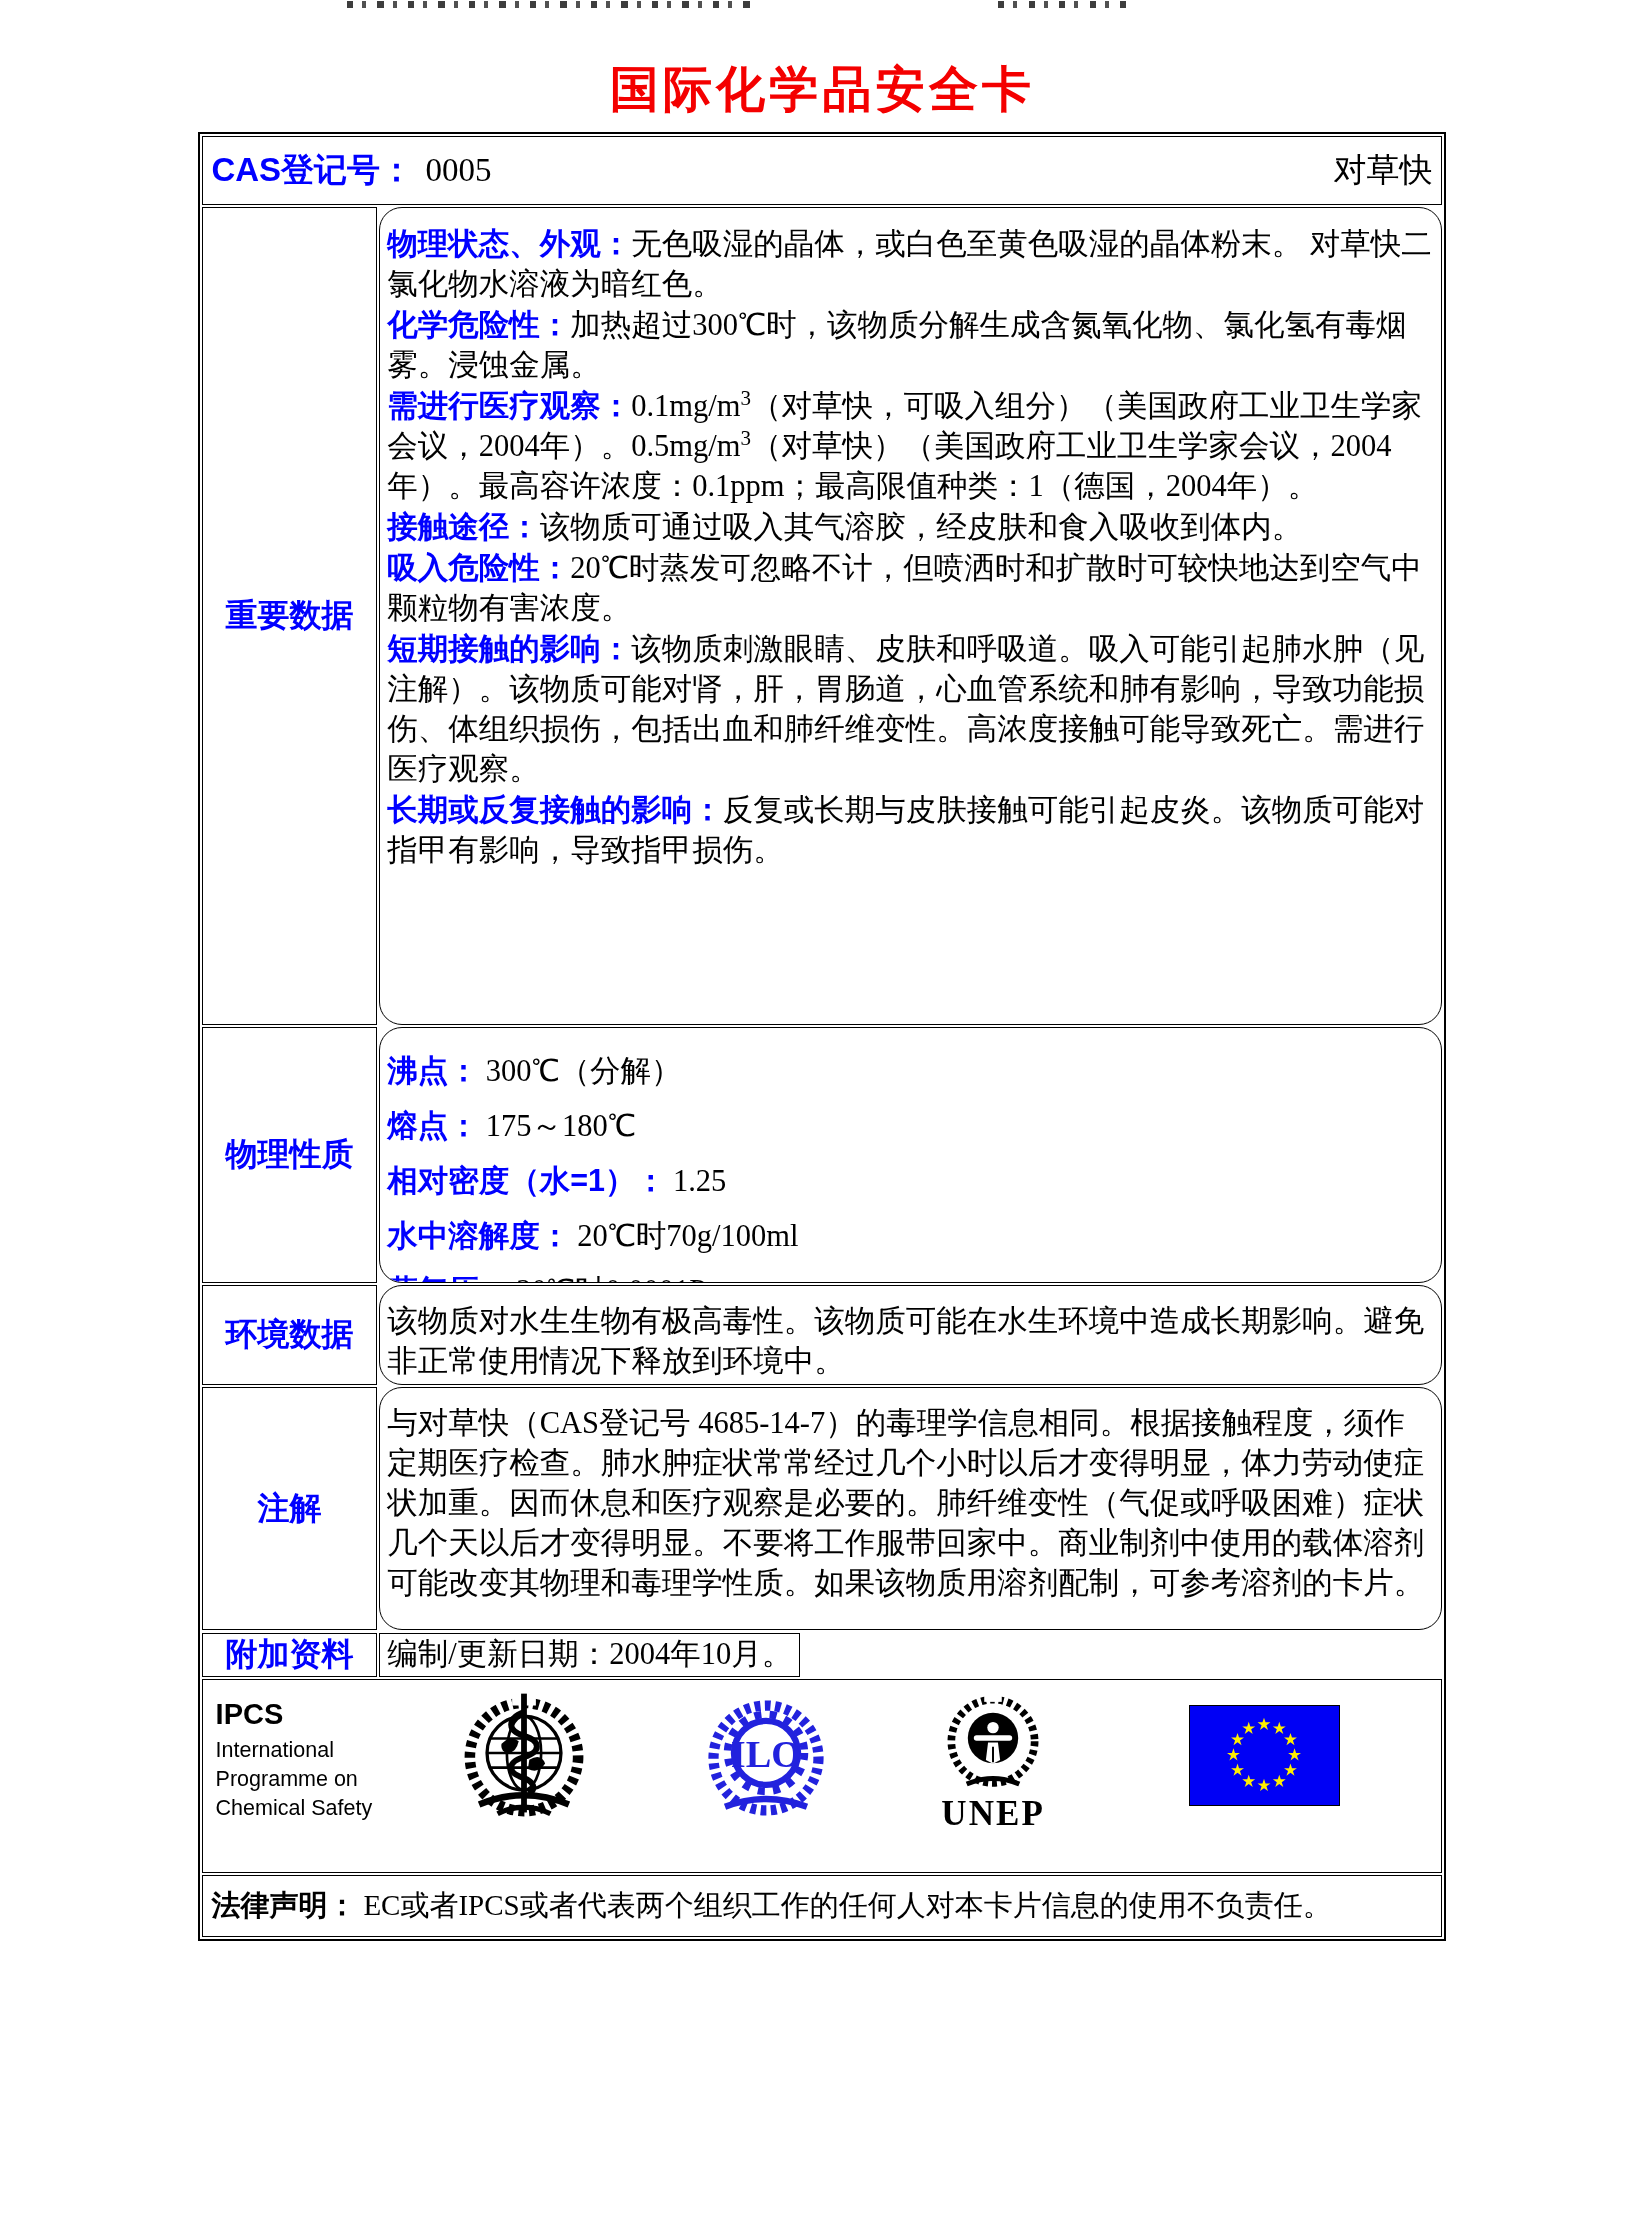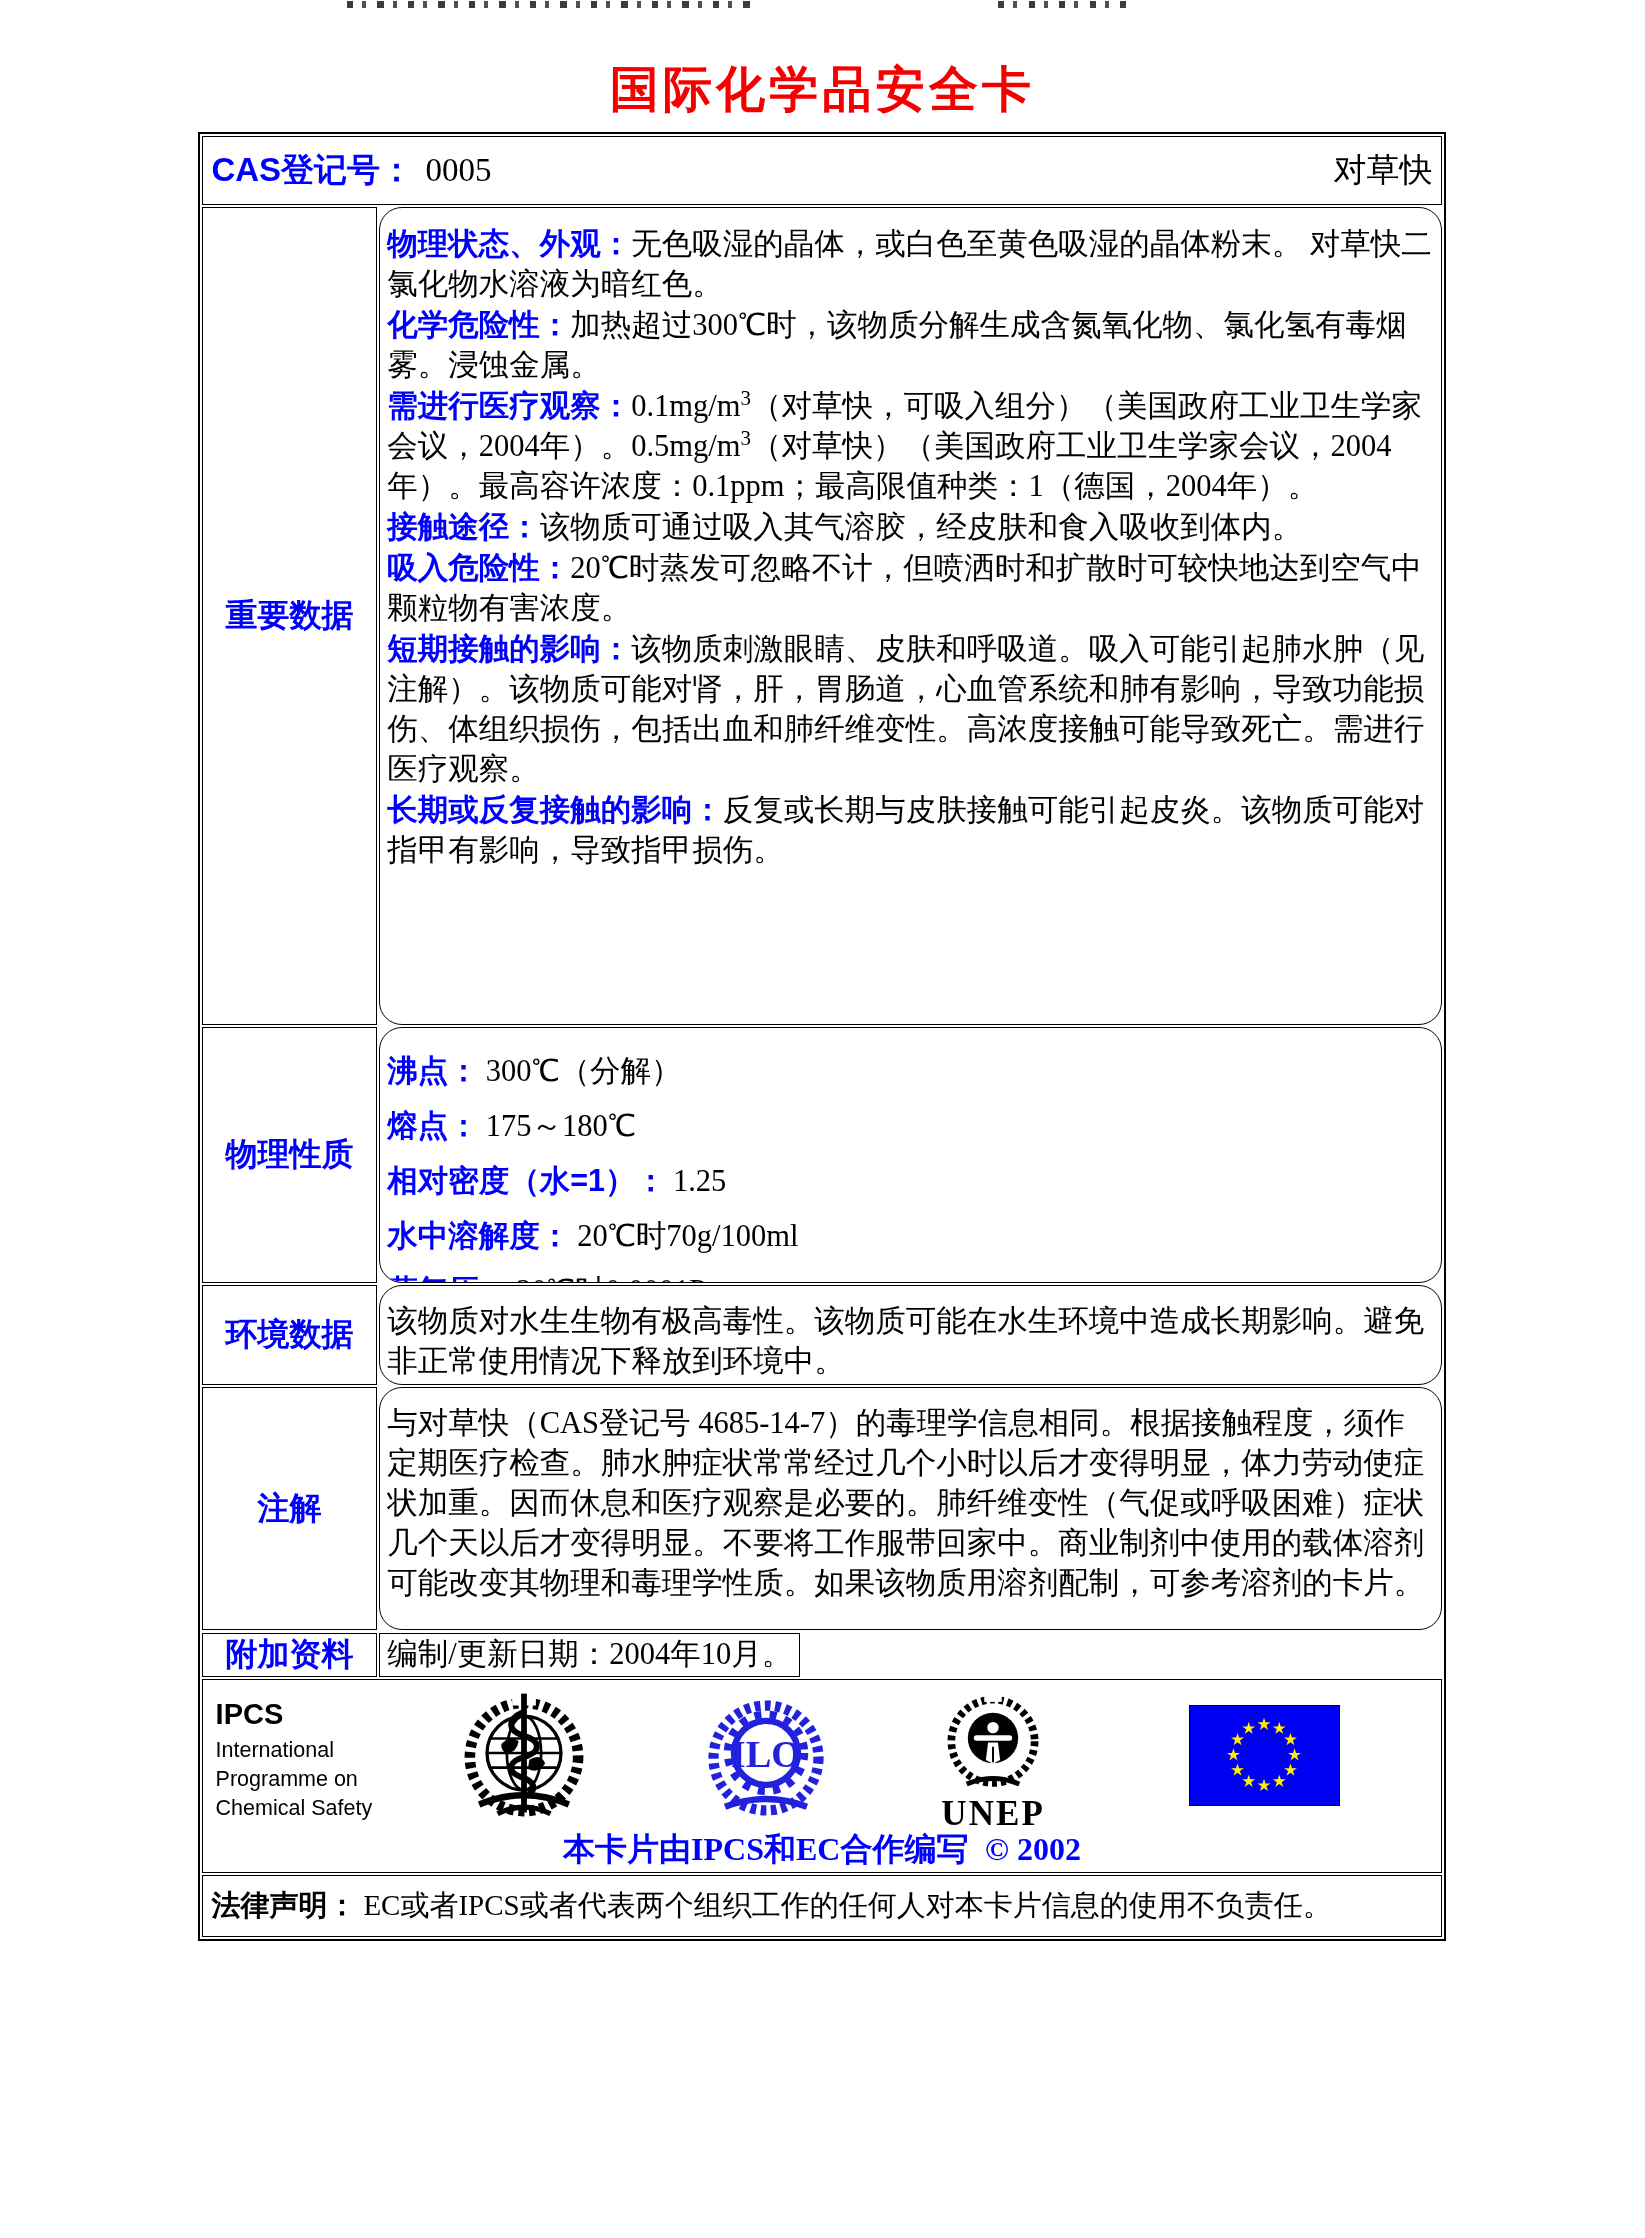--- a/index.html
+++ b/index.html
@@ -220,23 +220,20 @@
               <use href="#eu-star" x="109" y="116"></use>
               <use href="#eu-star" x="86.5" y="110"></use>
               <use href="#eu-star" x="70" y="93.5"></use>
               <use href="#eu-star" x="64" y="71"></use>
               <use href="#eu-star" x="70" y="48.5"></use>
               <use href="#eu-star" x="86.5" y="32"></use>
             </g>
           </svg>
         </div>
 
-        <div class="credit-line">
-          <span>本卡片由IPCS和EC合作编写</span><span class="credit-copy">© 2002</span>
-        </div>
       </div>
     </div>
 
     <div class="row r-legal">
       <div class="cell legal-cell">
         <span class="legal-label">法律声明：</span>
         <span>EC或者IPCS或者代表两个组织工作的任何人对本卡片信息的使用不负责任。</span>
       </div>
     </div>
 

